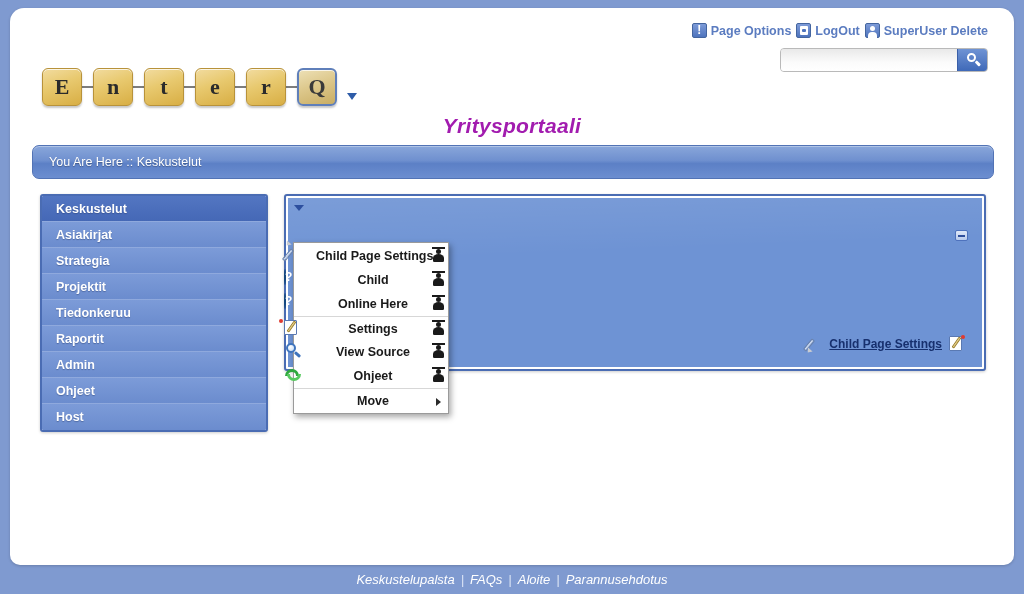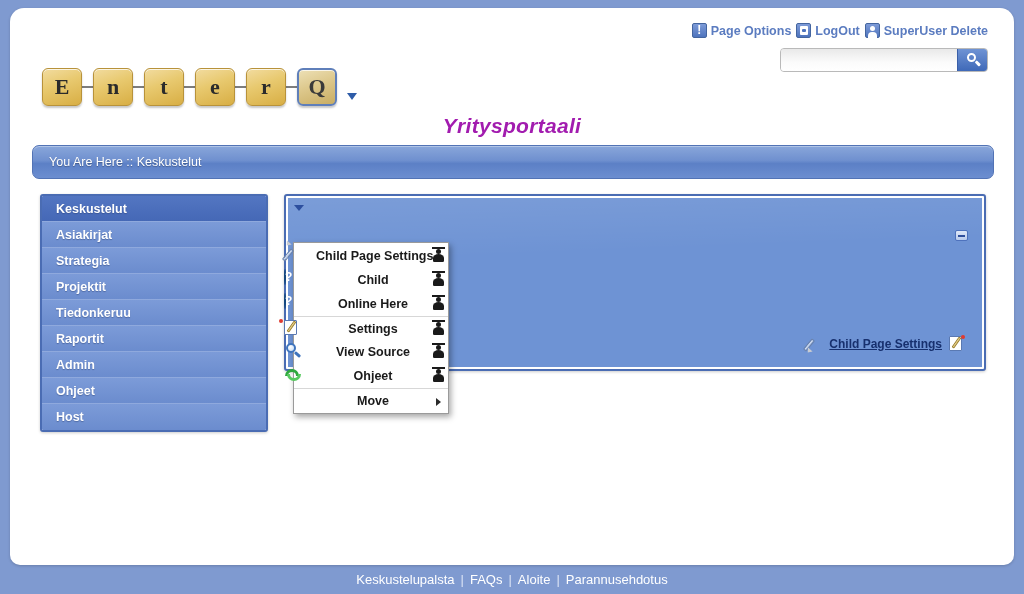--- a/index.html
+++ b/index.html
@@ -518,20 +518,21 @@
     color: #7e95c4;
   }
 
   #bottom-nav {
     position: absolute;
     left: 0; right: 0;
     top: 572px;
     text-align: center;
     font-size: 13px;
     color: #ffffff;
+    font-style: italic;
   }
   #bottom-nav .bn-link { cursor: pointer; }
   #bottom-nav .bn-sep { margin: 0 6px; color: #dbe4f5; }
 </style>
 </head>
 <body>
 
 <div id="page-shell">
 
   <div id="top-links">

